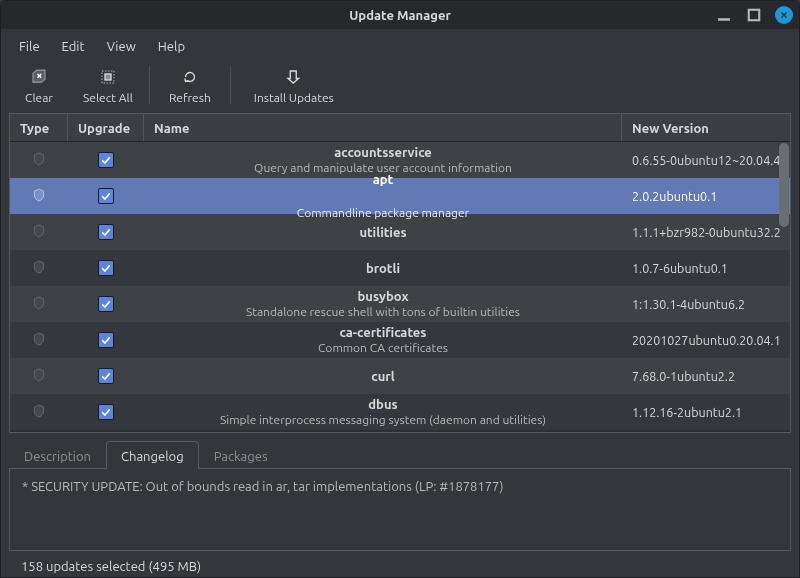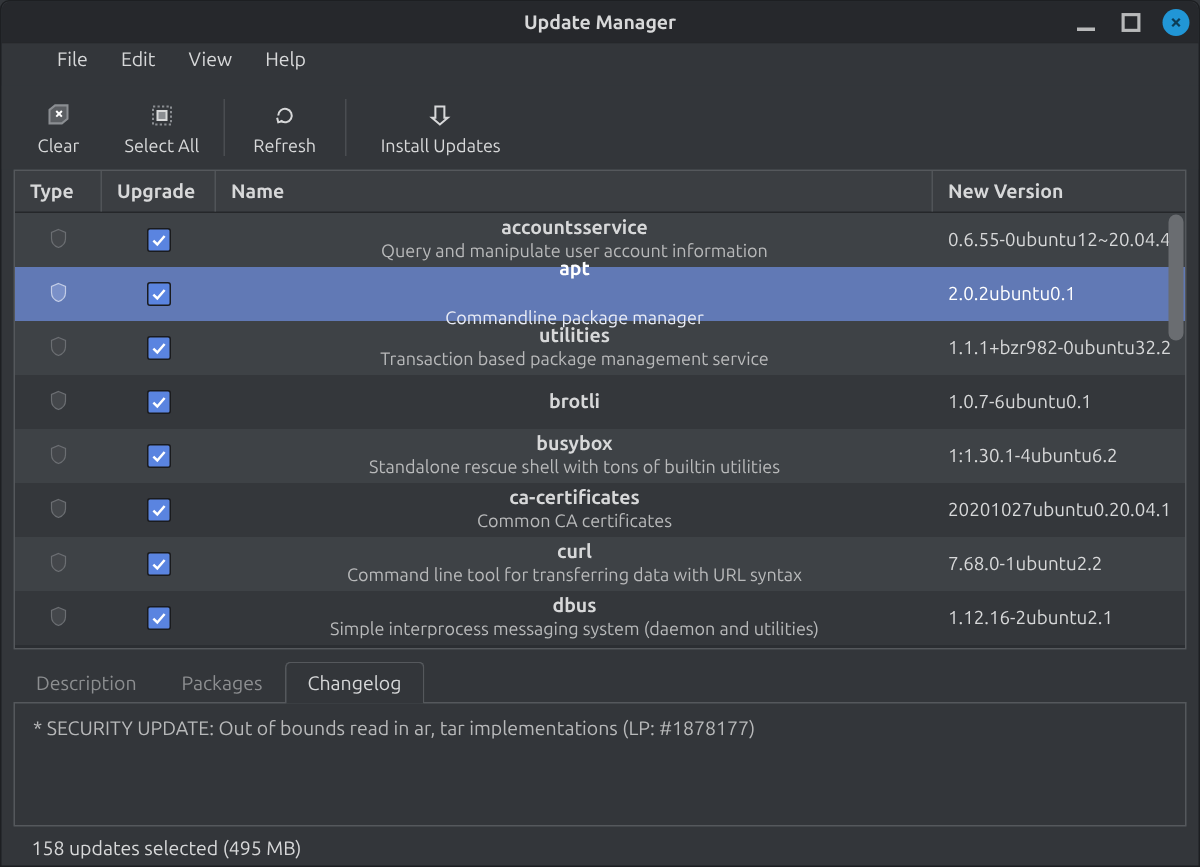--- a/index.html
+++ b/index.html
@@ -40,24 +40,23 @@
   }
   .titlebar .title{font-weight:600;font-size:13px;}
   .win-controls{position:absolute;right:6px;top:0;height:100%;display:flex;align-items:center;gap:12px;}
   .win-btn{width:18px;height:18px;display:flex;align-items:center;justify-content:center;color:var(--text-dim);cursor:default;}
   .win-close{width:18px;height:18px;border-radius:50%;background:var(--close-btn);display:flex;align-items:center;justify-content:center;}
   .win-close svg{width:10px;height:10px;}
   
   .menubar{
     height:28px;
     padding:0 8px;
-    display:flex;align-items:flex-start;gap:2px;
+    display:flex;align-items:flex-end;gap:2px;
     background:var(--bg);
     font-size:13px;
-    margin-left:19px;
   }
   .menubar .menu-item{padding:4px 10px;border-radius:3px;cursor:default;}
   
   .toolbar{
     height:56px;
     display:flex;align-items:center;
     padding:2px 6px 2px 6px;
     gap:4px;
     background:var(--bg);
   }
@@ -271,21 +270,20 @@
           </div>
           <div class="cell col-upg">
             <span class="chk">
               <svg viewBox="0 0 16 16">
                 <polyline points="3,8.5 6.5,12 13,4.5"></polyline>
               </svg>
             </span>
           </div>
           <div class="cell col-name">
             <span class="pkg-name">utilities</span>
-            <span class="pkg-desc">Transaction based package management service</span>
           </div>
           <div class="cell col-ver">
             <span>1.1.1+bzr982-0ubuntu32.2</span>
           </div>
         </div>
         <div class="row">
           <div class="cell col-type">
             <span class="shield"><svg viewBox="0 0 24 24">
                 <path d="M12 3 L19 6 V12 C19 17 15 20 12 21 C9 20 5 17 5 12 V6 Z"></path>
               </svg></span>
@@ -354,21 +352,20 @@
           </div>
           <div class="cell col-upg">
             <span class="chk">
               <svg viewBox="0 0 16 16">
                 <polyline points="3,8.5 6.5,12 13,4.5"></polyline>
               </svg>
             </span>
           </div>
           <div class="cell col-name">
             <span class="pkg-name">curl</span>
-            <span class="pkg-desc">Command line tool for transferring data with URL syntax</span>
           </div>
           <div class="cell col-ver">
             <span>7.68.0-1ubuntu2.2</span>
           </div>
         </div>
         <div class="row">
           <div class="cell col-type">
             <span class="shield"><svg viewBox="0 0 24 24">
                 <path d="M12 3 L19 6 V12 C19 17 15 20 12 21 C9 20 5 17 5 12 V6 Z"></path>
               </svg></span>
@@ -390,22 +387,22 @@
         </div>
         <div class="vscroll">
         <div class="track"></div>
           <div class="thumb"></div>
       </div>
     </div>
   </div>
 
   <div class="tabbar">
     <div class="tab">Description</div>
+    <div class="tab active">Changelog</div>
     <div class="tab">Packages</div>
-    <div class="tab active">Changelog</div>
     <div class="tabbar-line"></div>
   </div>
   <div class="tab-content">
     <div>  * SECURITY UPDATE: Out of bounds read in ar, tar implementations (LP: #1878177)</div>
   </div>
 </div>
 
 <div class="statusbar">
   <span>158 updates selected (495 MB)</span>
 </div>

